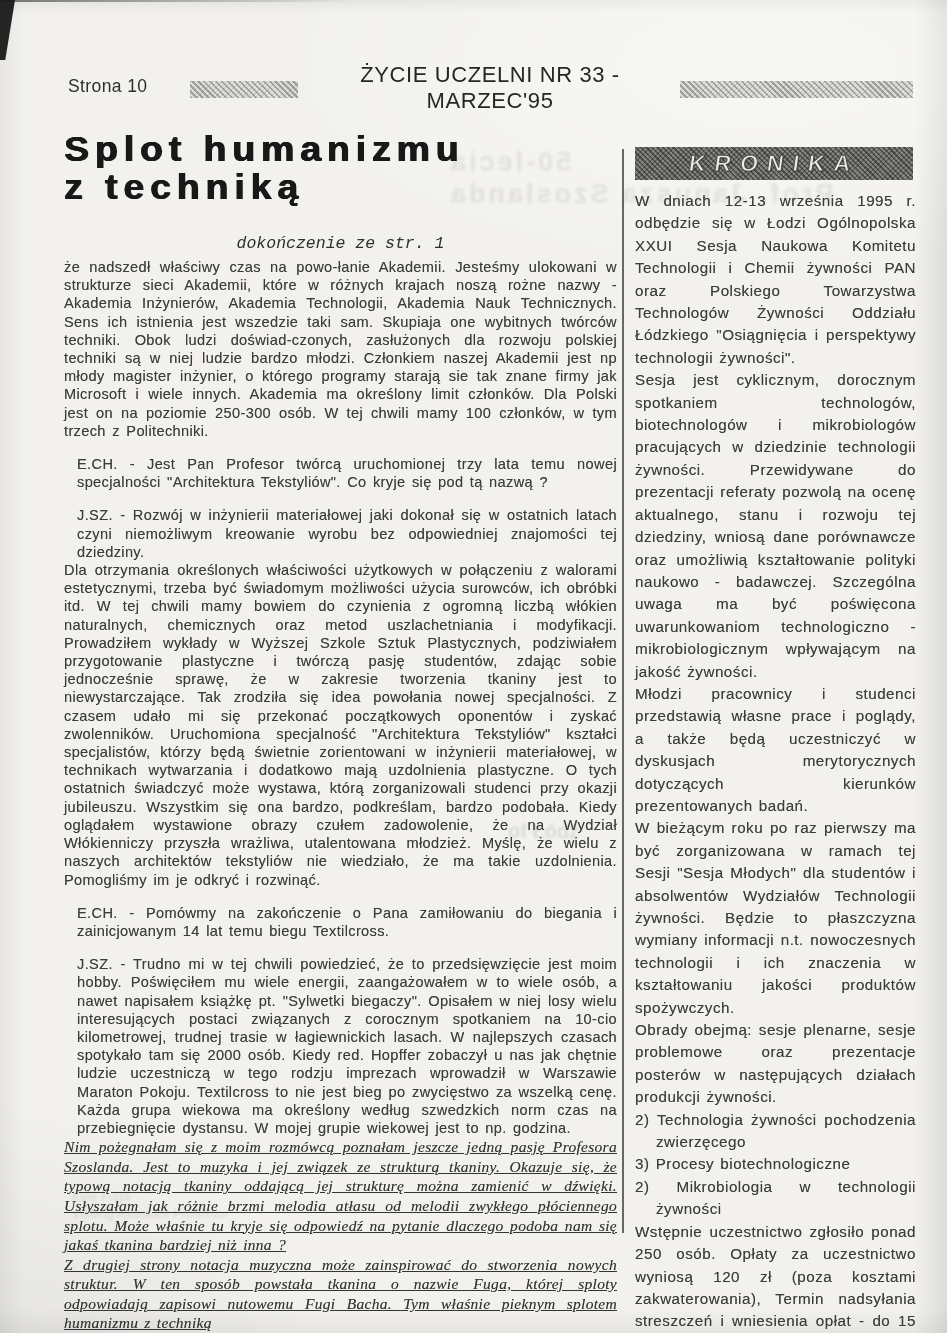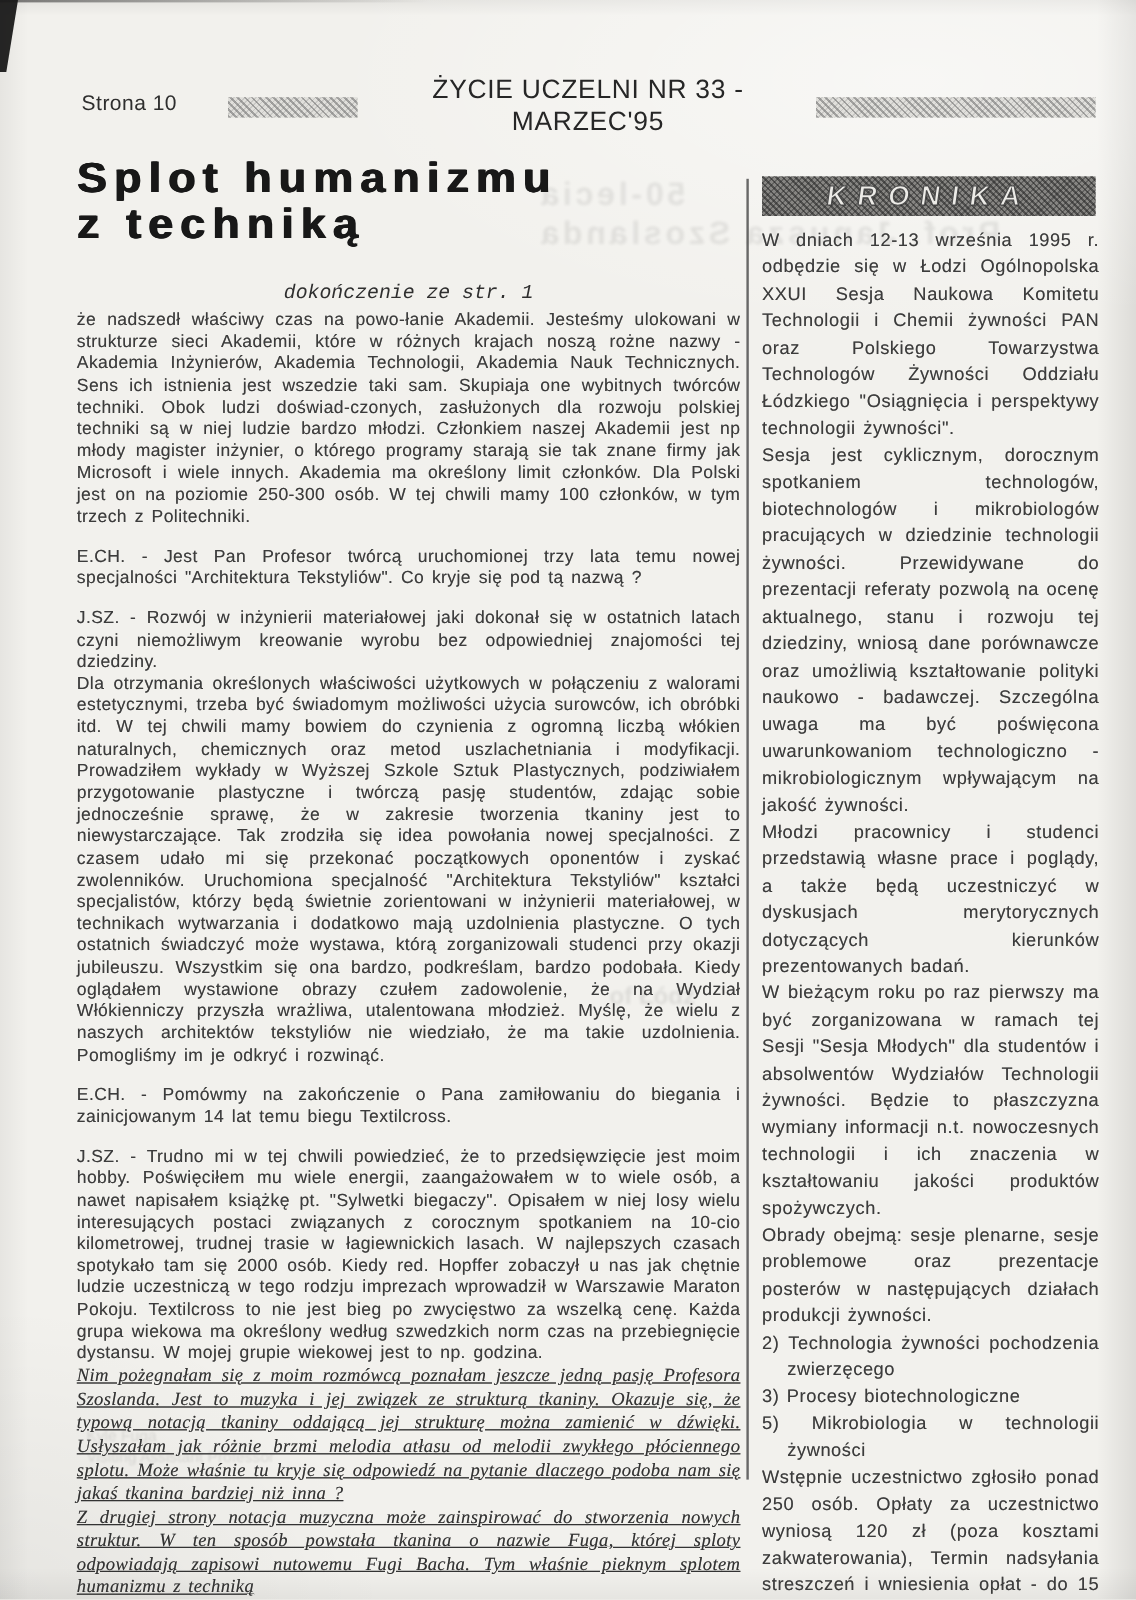--- a/index.html
+++ b/index.html
@@ -60,21 +60,21 @@
   .cont{
     margin:28px 0 5px 0;
     font-family:Liberation Mono, monospace;font-style:italic;
     font-size:16.5px;color:#2f2f2f;text-align:center;
   }
   .lbody{
     margin:0;text-align:justify;color:#3c3c3c;
     font-size:14.6px;line-height:18.2px;letter-spacing:.35px;word-spacing:2px;
     text-shadow:0 0 .5px rgba(70,70,70,.55);
   }
-  .gap{margin-top:15px;}
+  .gap{margin-top:15px;margin-left:13px;}
   .lital{
     margin:0;text-align:justify;color:#333;
     font-family:"Liberation Serif","DejaVu Serif",serif;font-style:italic;
     font-size:15.5px;line-height:19.6px;letter-spacing:.3px;word-spacing:2px;
     text-shadow:0 0 .4px rgba(60,60,60,.5);
     text-decoration:underline;
   }
   
   .kr-bar{
     width:278px;height:33px;margin:0 0 10px 0;
@@ -157,18 +157,18 @@
     <div class="kr-bar">
       <span>KRONIKA</span>
     </div>
     <p class="kr-p">W dniach 12-13 września 1995 r. odbędzie się w Łodzi Ogólnopolska XXUI Sesja Naukowa Komitetu Technologii i Chemii żywności PAN oraz Polskiego Towarzystwa Technologów Żywności Oddziału Łódzkiego "Osiągnięcia i perspektywy technologii żywności".</p>
     <p class="kr-p">Sesja jest cyklicznym, dorocznym spotkaniem technologów, biotechnologów i mikrobiologów pracujących w dziedzinie technologii żywności. Przewidywane do prezentacji referaty pozwolą na ocenę aktualnego, stanu i rozwoju tej dziedziny, wniosą dane porównawcze oraz umożliwią kształtowanie polityki naukowo - badawczej. Szczególna uwaga ma być poświęcona uwarunkowaniom technologiczno - mikrobiologicznym wpływającym na jakość żywności.</p>
     <p class="kr-p">Młodzi pracownicy i studenci przedstawią własne prace i poglądy, a także będą uczestniczyć w dyskusjach merytorycznych dotyczących kierunków prezentowanych badań.</p>
     <p class="kr-p">W bieżącym roku po raz pierwszy ma być zorganizowana w ramach tej Sesji "Sesja Młodych" dla studentów i absolwentów Wydziałów Technologii żywności. Będzie to płaszczyzna wymiany informacji n.t. nowoczesnych technologii i ich znaczenia w kształtowaniu jakości produktów spożywczych.</p>
     <p class="kr-p">Obrady obejmą: sesje plenarne, sesje problemowe oraz prezentacje posterów w następujących działach produkcji żywności.</p>
     <p class="kr-p kr-li">2) Technologia żywności pochodzenia zwierzęcego</p>
     <p class="kr-p kr-li">3) Procesy biotechnologiczne</p>
-    <p class="kr-p kr-li">5) Mikrobiologia w technologii żywności</p>
+    <p class="kr-p kr-li">2) Mikrobiologia w technologii żywności</p>
     <p class="kr-p">Wstępnie uczestnictwo zgłosiło ponad 250 osób. Opłaty za uczestnictwo wyniosą 120 zł (poza kosztami zakwaterowania), Termin nadsyłania streszczeń i wniesienia opłat - do 15 maja 1995 r.</p>
 
   </div>
 
 </div>
 
 </body></html>

